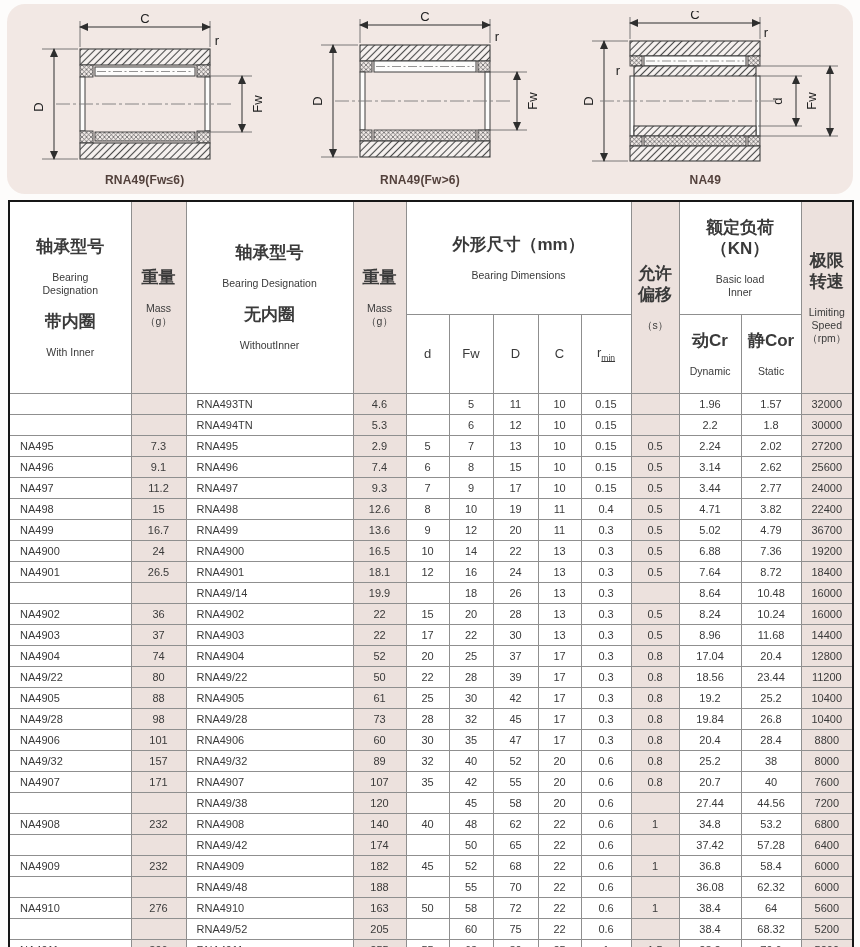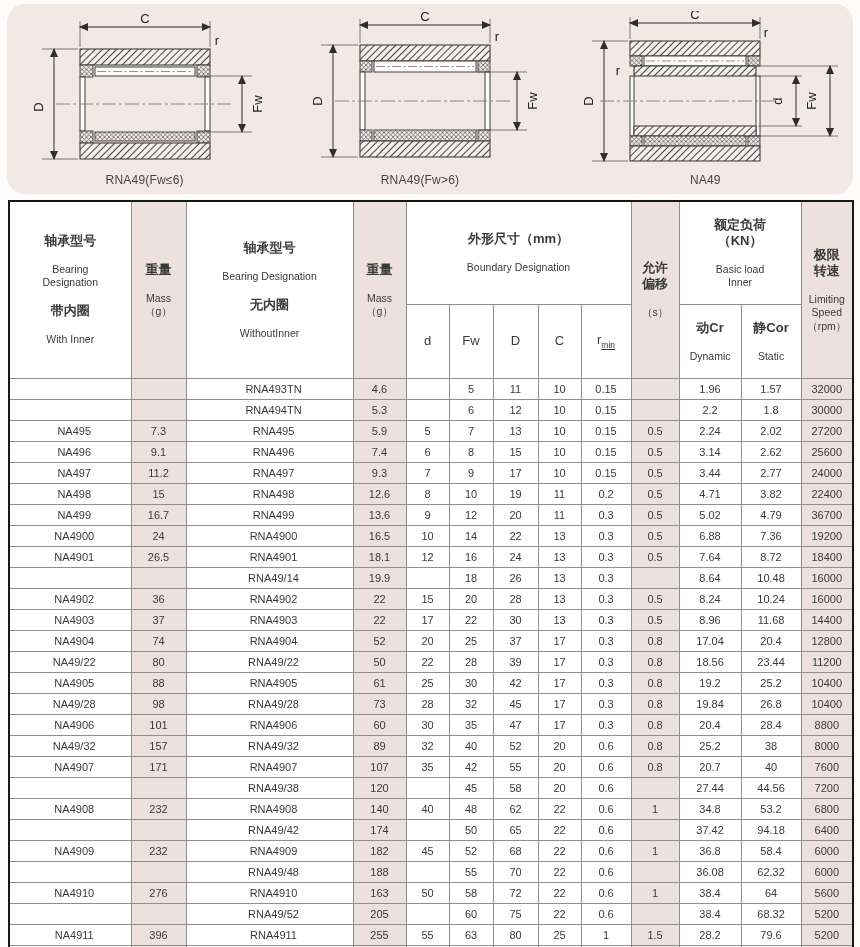--- a/index.html
+++ b/index.html
@@ -8,21 +8,21 @@
     font-family:"Liberation Sans", sans-serif;
     -webkit-font-smoothing:antialiased;
   }
   
   .diagram-panel{
     margin:4px 7px 6px 7px;height:190px;background:#f2e8e4;border-radius:18px;
     display:flex;justify-content:space-around;align-items:center;overflow:hidden;
   }
   figure.diagram{margin:0;display:flex;flex-direction:column;align-items:center;}
   figure.diagram figcaption{
-    font-size:12px;font-weight:normal;color:#53413c;margin-top:0;letter-spacing:.2px;
+    font-size:12px;font-weight:bold;color:#53413c;margin-top:0;letter-spacing:.2px;
   }
   .hatch{fill:url(#hatch);stroke:#3f3f3f;stroke-width:1.1;}
   .xh{fill:url(#xhatch);stroke:#3f3f3f;stroke-width:.9;}
   .plain{fill:#fdfcfb;stroke:#3f3f3f;stroke-width:1;}
   .ext{stroke:#5a5a5a;stroke-width:.8;}
   .dim{stroke:#2e2e2e;stroke-width:1;}
   .axis{stroke:#7a7a7a;stroke-width:.9;stroke-dasharray:14 3 3 3;}
   .raxis{stroke:#666;stroke-width:.7;stroke-dasharray:9 2.5 2 2.5;}
   .dimtext{font-size:13px;fill:#222;text-anchor:middle;}
   
@@ -30,27 +30,27 @@
     border-collapse:collapse;table-layout:fixed;width:844px;margin:0 8px;
     border:2px solid #161616;border-bottom-width:3px;background:#fff;
   }
   .spec th,.spec td{
     border:1px solid #8f8f8f;text-align:center;vertical-align:middle;
     font-size:11px;padding:1px 2px;overflow:hidden;white-space:nowrap;
   }
   .spec thead th{white-space:pre-line;line-height:1.25;font-weight:normal;}
   .spec thead tr:first-child th{height:86px;}
   .spec thead tr:last-child th{height:44px;}
-  .spec .zh{display:block;font-size:13px;font-weight:bold;white-space:pre-line;}
+  .spec .zh{display:block;font-size:17px;font-weight:bold;white-space:pre-line;}
   .spec .en{display:block;font-size:10.5px;white-space:pre-line;}
   .spec .sub-dim{font-size:13px;}
   .spec sub{font-size:8.5px;text-decoration:underline;}
   .shaded{background:#ece1dd;}
   .spec tbody td{height:18px;line-height:18px;}
-  .spec tbody td.name-cell{text-align:center;padding-left:10px;}
+  .spec tbody td.name-cell{text-align:left;padding-left:10px;}
 </style>
 </head>
 <body>
 
 <svg width="0" height="0" style="position:absolute" aria-hidden="true">
   <defs>
     <pattern id="hatch" patternUnits="userSpaceOnUse" width="5" height="5" patternTransform="rotate(45)">
       <rect width="5" height="5" fill="#f7f2f0"></rect>
       <line x1="2.5" y1="0" x2="2.5" y2="5" stroke="#4a4a4a" stroke-width="1.1"></line>
     </pattern>
@@ -206,21 +206,21 @@
         <span class="zh">无内圈</span>
         <span class="en">WithoutInner</span>
       </th>
       <th rowspan="2" class="shaded">
         <span class="zh">重量</span>
         <span class="en">Mass
 （g）</span>
       </th>
       <th colspan="5">
         <span class="zh">外形尺寸（mm）</span>
-        <span class="en">Boundary Designation</span>
+        <span class="en">Bearing Dimensions</span>
       </th>
       <th rowspan="2" class="shaded">
         <span class="zh">允许
 偏移</span>
         <span class="en">（s）</span>
       </th>
       <th colspan="2">
         <span class="zh">额定负荷
 （KN）</span>
         <span class="en">Basic load
@@ -278,21 +278,21 @@
         <td>0.15</td>
         <td class="shaded"></td>
         <td>2.2</td>
         <td>1.8</td>
         <td class="shaded">30000</td>
       </tr>
       <tr>
         <td class="name-cell">NA495</td>
         <td class="shaded">7.3</td>
         <td class="name-cell">RNA495</td>
-        <td class="shaded">5.9</td>
+        <td class="shaded">2.9</td>
         <td>5</td>
         <td>7</td>
         <td>13</td>
         <td>10</td>
         <td>0.15</td>
         <td class="shaded">0.5</td>
         <td>2.24</td>
         <td>2.02</td>
         <td class="shaded">27200</td>
       </tr>
@@ -328,21 +328,21 @@
       </tr>
       <tr>
         <td class="name-cell">NA498</td>
         <td class="shaded">15</td>
         <td class="name-cell">RNA498</td>
         <td class="shaded">12.6</td>
         <td>8</td>
         <td>10</td>
         <td>19</td>
         <td>11</td>
-        <td>0.2</td>
+        <td>0.4</td>
         <td class="shaded">0.5</td>
         <td>4.71</td>
         <td>3.82</td>
         <td class="shaded">22400</td>
       </tr>
       <tr>
         <td class="name-cell">NA499</td>
         <td class="shaded">16.7</td>
         <td class="name-cell">RNA499</td>
         <td class="shaded">13.6</td>
@@ -571,21 +571,21 @@
         <td class="shaded"></td>
         <td class="name-cell">RNA49/42</td>
         <td class="shaded">174</td>
         <td></td>
         <td>50</td>
         <td>65</td>
         <td>22</td>
         <td>0.6</td>
         <td class="shaded"></td>
         <td>37.42</td>
-        <td>94.18</td>
+        <td>57.28</td>
         <td class="shaded">6400</td>
       </tr>
       <tr>
         <td class="name-cell">NA4909</td>
         <td class="shaded">232</td>
         <td class="name-cell">RNA4909</td>
         <td class="shaded">182</td>
         <td>45</td>
         <td>52</td>
         <td>68</td>

